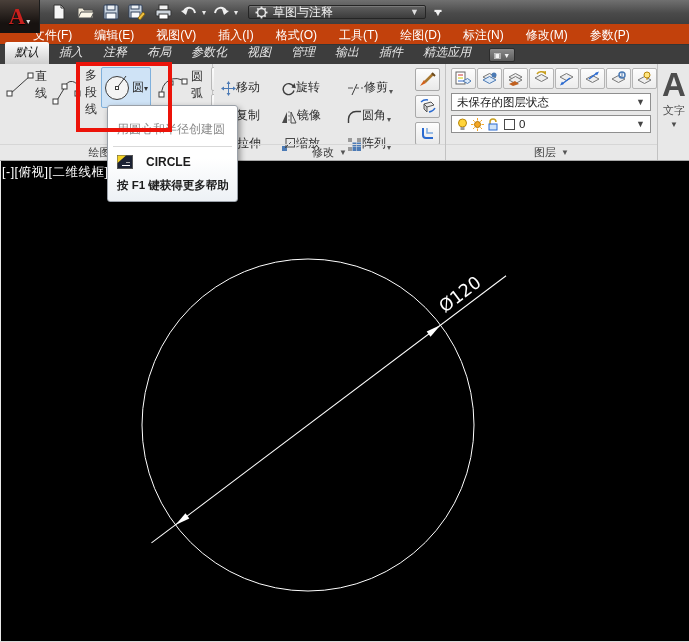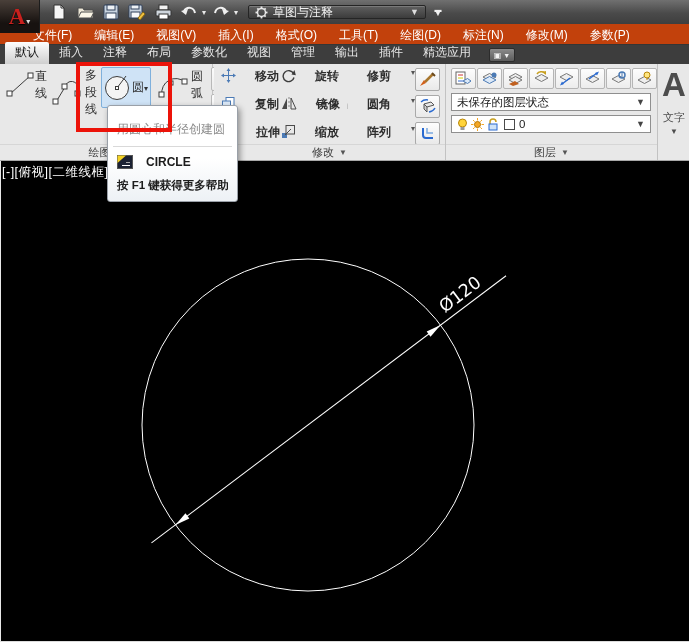--- a/index.html
+++ b/index.html
@@ -25,21 +25,21 @@
   .qat-customize .bar { font-size:7px; } .qat-customize .tri { font-size:8px; }
 
   
   .menubar { position:absolute; top:24px; left:0; right:0; height:21px; background:#c2410c;
     border-bottom:1px solid #353535; display:flex; align-items:flex-start; padding-left:22px; z-index:9; }
   .menu-item { color:#fff; font-size:12px; padding:3px 11px; }
 
   
   .tabrow { position:absolute; top:45px; left:0; right:0; height:19px; background:#3d3d3d;
     display:flex; align-items:flex-end; padding-left:5px; z-index:9; }
-  .tab { color:#e6e6e6; font-size:12px; padding:2px 10px 3px; white-space:nowrap; }
+  .tab { color:#e6e6e6; font-size:12px; padding:2px 10px 3px; white-space:nowrap;font-style:italic; }
   .tab.active { background:linear-gradient(#fdfdfd,#cfcfcf); color:#141414; border-radius:2px 2px 0 0; }
   .ribbon-toggle { margin-left:8px; margin-bottom:2px; width:26px; height:14px; border:1px solid #2c2c2c; border-radius:2px;
     background:linear-gradient(#8a8a8a,#5c5c5c); display:flex; align-items:center; justify-content:center; gap:2px; color:#f2f2f2; }
   .ribbon-toggle .box { font-size:8px; } .ribbon-toggle .tri { font-size:7px; }
 
   
   .ribbon { position:absolute; top:64px; left:0; right:0; height:97px; background:#e8e8e8;
     border-bottom:1px solid #a8a8a8; z-index:8; }
   .panel { position:absolute; top:0; bottom:0; border-right:1px solid #c2c2c2; background:#e8e8e8; }
   .panel-label { position:absolute; left:0; right:0; bottom:0; height:16px; border-top:1px solid #d6d6d6;
@@ -56,42 +56,42 @@
   .draw-minis { display:flex; flex-direction:column; gap:3px; margin-left:4px; }
   .mini-row { display:flex; align-items:center; gap:2px; }
   .mini-btn { width:26px; height:24px; border:1px solid #b9b9b9; border-radius:2px;
     background:linear-gradient(#fcfcfc,#ebebeb); display:flex; align-items:center; justify-content:center; }
   .mini-row .tri { font-size:8px; color:#444; padding:0 2px; }
 
   
   .panel-modify { left:214px; width:232px; }
   .modify-grid { position:absolute; left:7px; top:4px; display:grid;
     grid-template-columns:60px 66px 68px; grid-auto-rows:28px; font-size:12px; color:#2e2e2e; }
-  .mcell { display:flex; align-items:flex-start; gap:19px; white-space:nowrap;font-weight:bold; }
+  .mcell { display:flex; align-items:flex-end; gap:0; white-space:nowrap; }
   .mcell .tri { font-size:8px; color:#555; margin-left:1px; }
   .mod-col { position:absolute; right:5px; top:4px; display:flex; flex-direction:column; gap:4px; }
   .micon-btn { width:25px; height:23px; border:1px solid #a9a9a9; border-radius:2px;
     background:linear-gradient(#fdfdfd,#e9e9e9); display:flex; align-items:center; justify-content:center; }
 
   
   .panel-layers { left:446px; width:212px; }
   .layer-btn-row { display:flex; gap:1px; padding:4px 0 0 5px; }
   .layer-btn { width:25px; height:21px; border:1px solid #b5b5b5; border-radius:2px;
     background:linear-gradient(#fdfdfd,#ececec); display:flex; align-items:center; justify-content:center; }
   .layer-field { margin:4px 6px 0 5px; height:18px; background:#fff; border:1px solid #8f8f8f;
     display:flex; align-items:center; font-size:11.5px; color:#1c1c1c; padding:0 5px; }
   .layer-field .caret { margin-left:auto; font-size:9px; color:#444; }
   .layer-field .sw { width:11px; height:11px; background:#fff; border:1px solid #4a4a4a; margin:0 4px 0 2px; }
   .layer-field .mini-ic { margin-right:3px; display:flex; align-items:center; }
 
   
   .panel-annot { left:659px; width:30px; border-right:none; }
   .annot-inner { display:flex; flex-direction:column; align-items:center; padding-top:4px; color:#4d4d4d; }
   .annot-inner .bigA { font-size:33px; font-weight:bold; line-height:34px; }
-  .annot-inner .lbl { font-size:11px; margin-top:8px; white-space:nowrap; }
+  .annot-inner .lbl { font-size:11px; margin-top:1px; white-space:nowrap; }
   .annot-inner .tri { font-size:8px; margin-top:2px; }
 
   
   .tooltip { position:absolute; left:107px; top:105px; width:131px; z-index:40;
     background:linear-gradient(#ffffff 55%,#edf1f5); border:1px solid #9aa0a8; border-radius:3px;
     box-shadow:2px 3px 6px rgba(0,0,0,.4); padding:7px 9px 8px; font-size:12px; color:#1c1c1c; }
   .tt-title { font-weight:bold; white-space:nowrap; }
   .tt-desc { color:#8b8b8b; margin-top:8px; white-space:nowrap; }
   .tt-sep { border-top:1px solid #d9d9d9; margin:8px -4px 8px; }
   .tt-cmd { display:flex; align-items:center; gap:13px; font-weight:bold; white-space:nowrap; }

